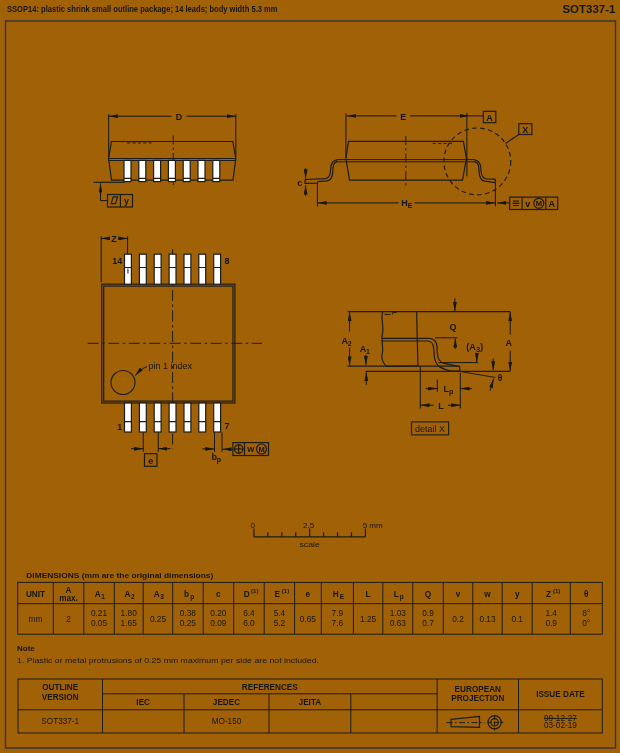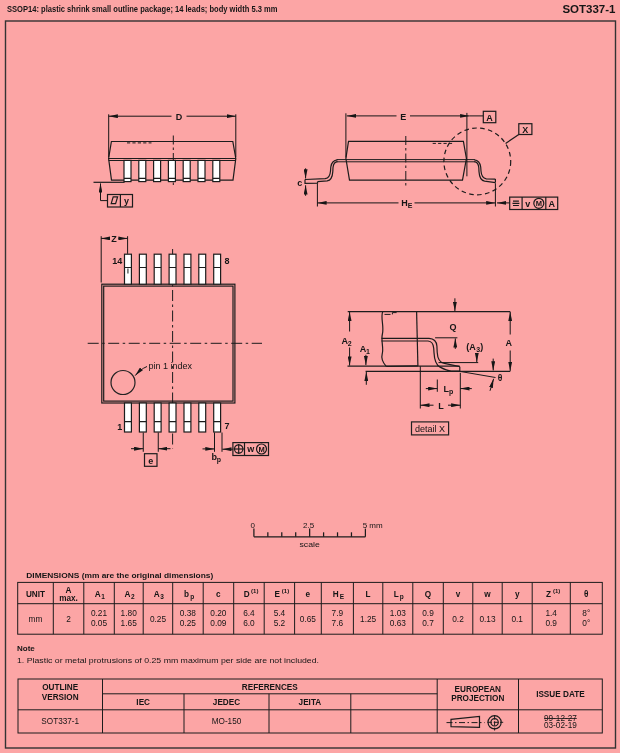--- a/index.html
+++ b/index.html
@@ -1,16 +1,16 @@
 <!DOCTYPE html>
 <html><head>
 <meta charset="utf-8">
 <style>
 html,body{margin:0;padding:0;background:#fff;}
-#page{width:620px;height:753px;position:relative;background:#fca5a5;}
+#page{width:620px;height:753px;position:relative;background:#a16207;}
 text{font-family:"Liberation Sans",sans-serif;fill:#161616;}
 .b{font-weight:bold;}
 </style>
 </head>
 <body>
 <div id="page">
 <svg width="620" height="753" viewBox="0 0 620 753">
 <defs>
 <marker id="ah" markerUnits="userSpaceOnUse" markerWidth="9.6" markerHeight="3.9" refX="9.2" refY="1.95" orient="auto-start-reverse">
 <path d="M0,0 L9.2,1.95 L0,3.9 Z" fill="#161616"></path>

